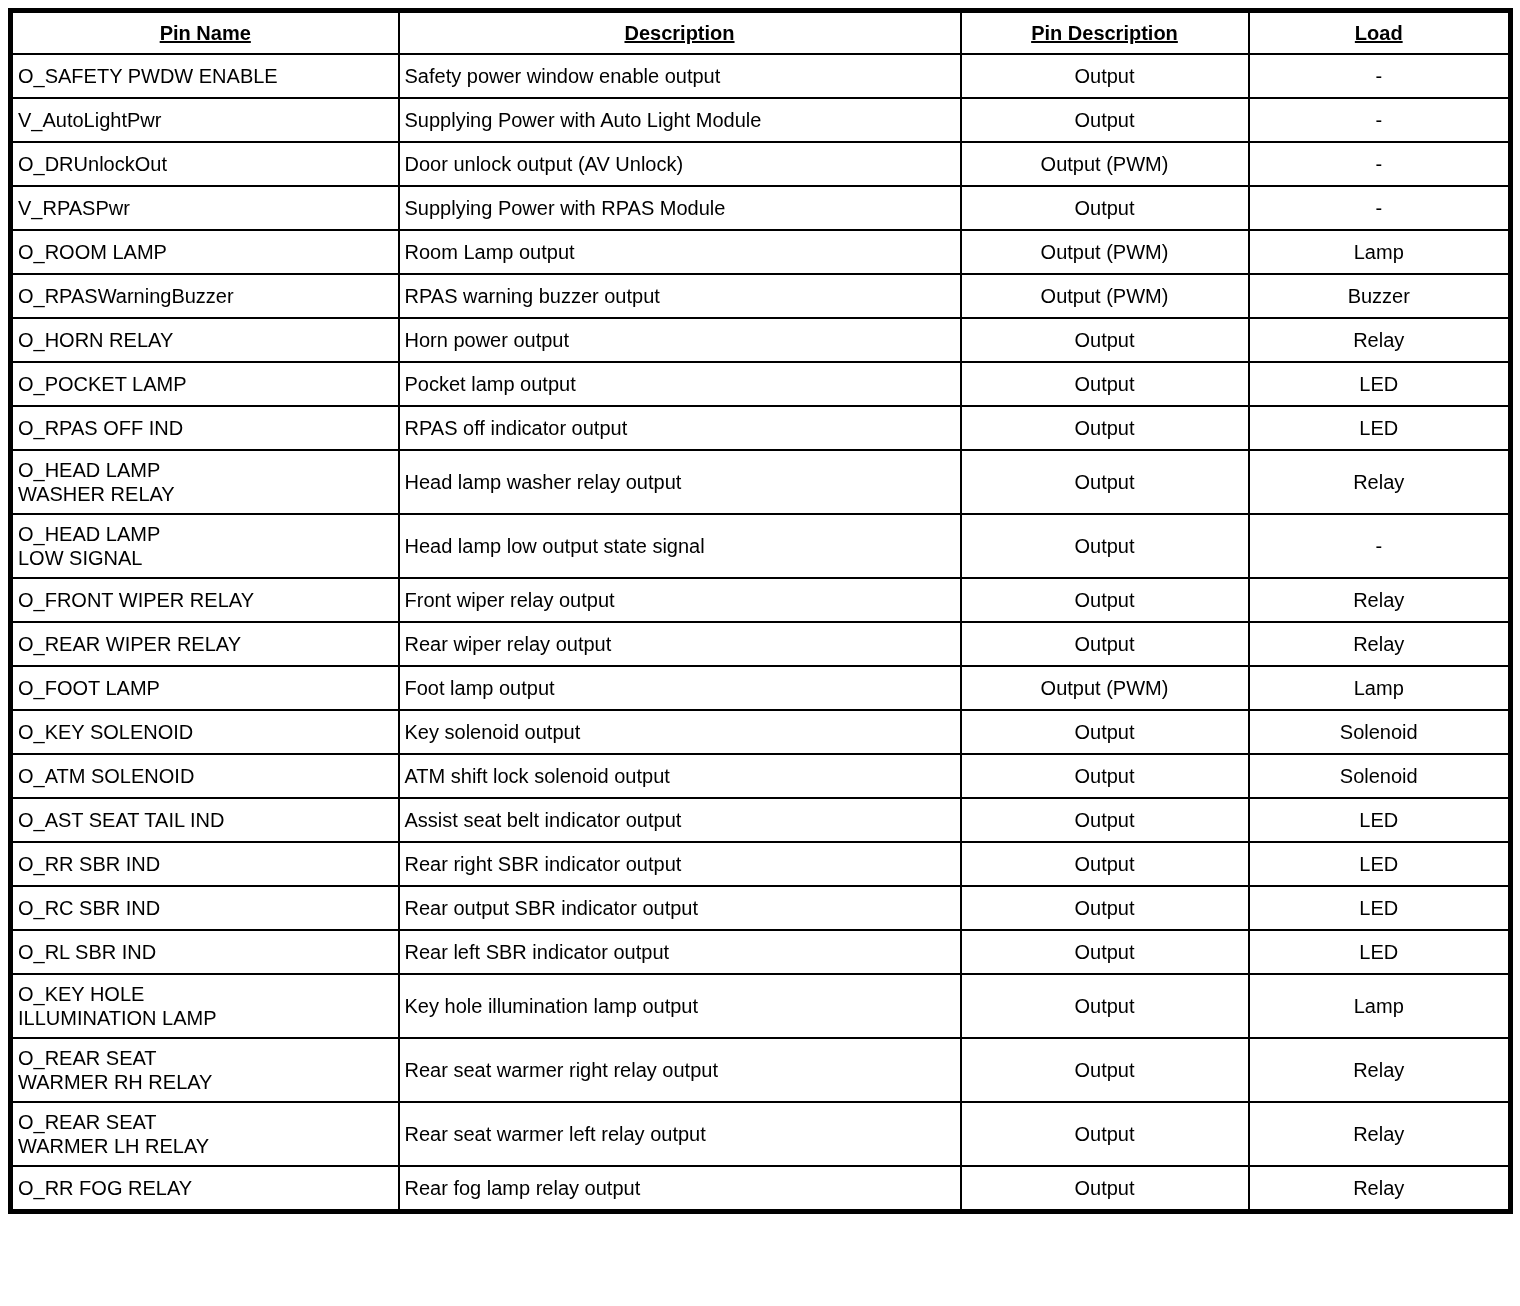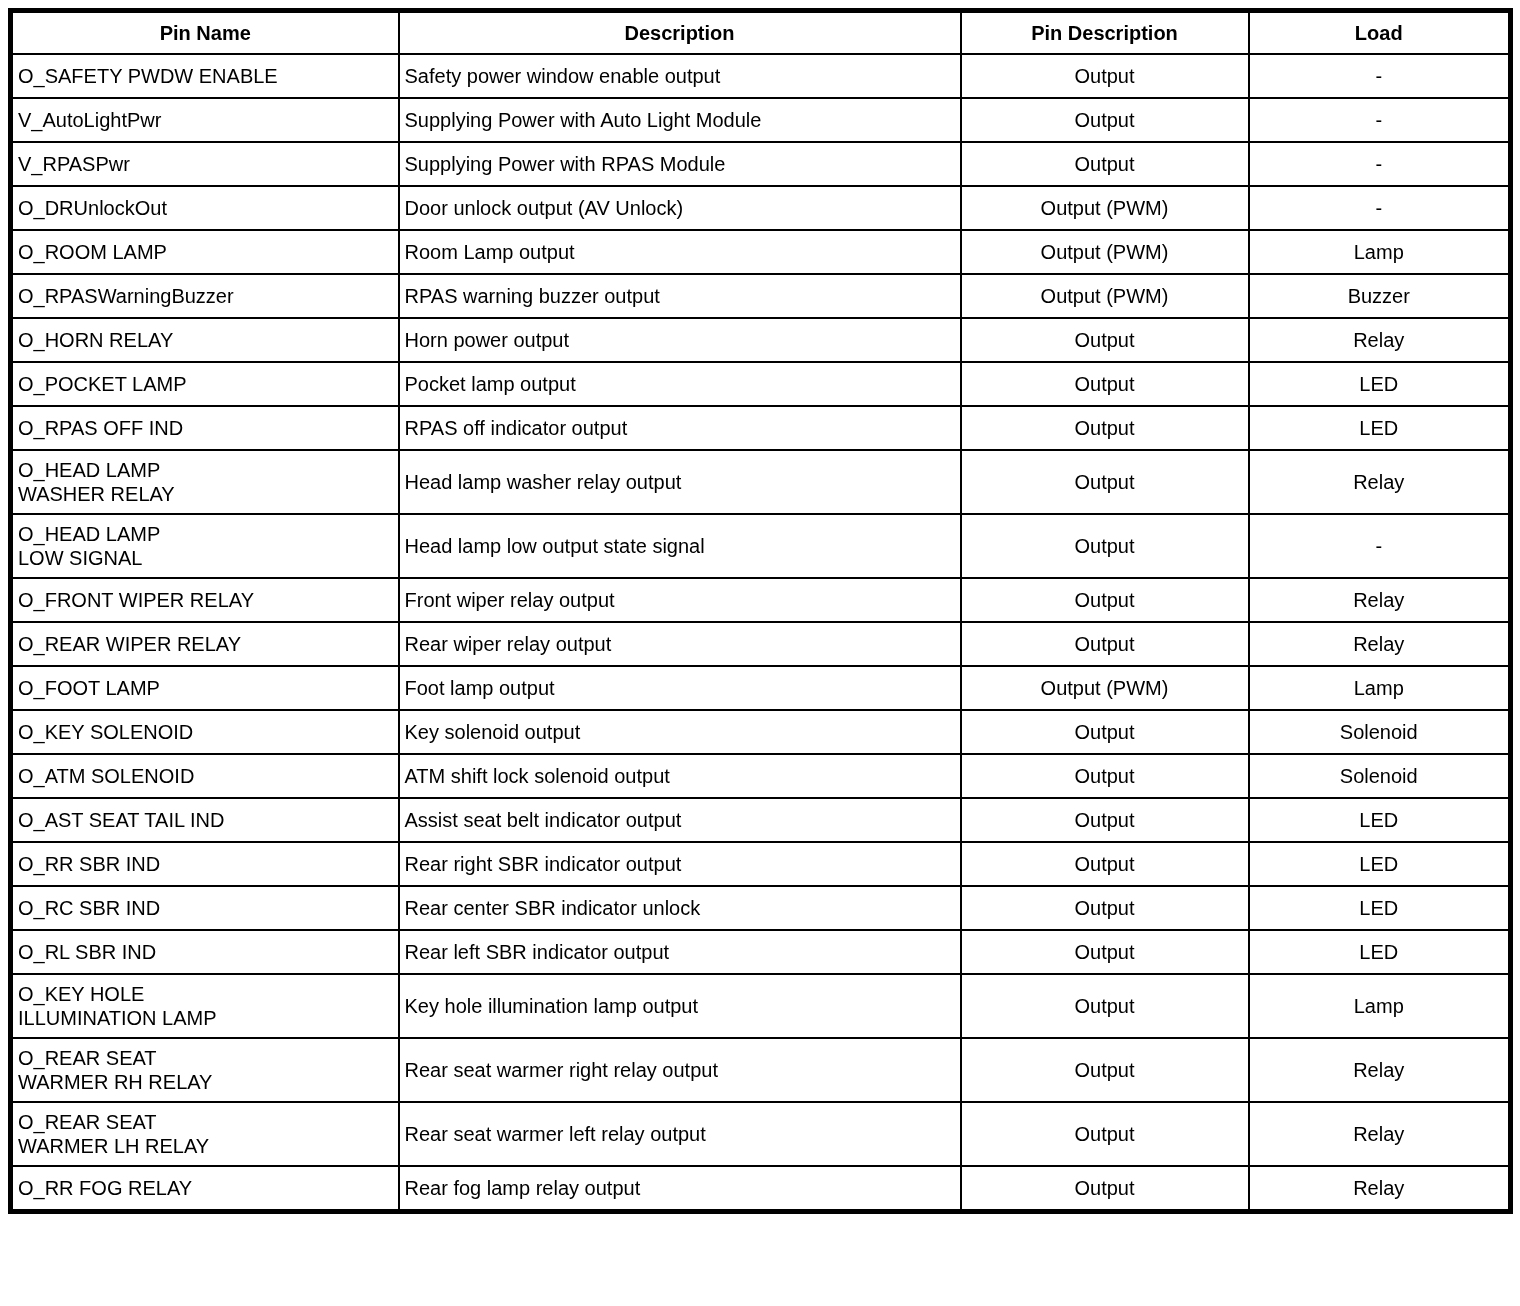--- a/index.html
+++ b/index.html
@@ -24,20 +24,21 @@
     border: 2px solid #000000;
     font-size: 20px;
     line-height: 24px;
     padding: 7px 5px;
     overflow: hidden;
   }
   table.pin-table th {
     font-weight: bold;
     text-align: center;
     height: 26px;
+    text-decoration: underline;
   }
   table.pin-table td {
     height: 28px; 
   }
   col.c-pin  { width: 388px; }
   col.c-desc { width: 562px; }
   col.c-pd   { width: 288px; }
   col.c-load { width: 262px; }
   td.cell-pin {
     text-align: left;
@@ -81,29 +82,29 @@
           <td class="cell-pd">Output</td>
           <td class="cell-load">-</td>
         </tr>
         <tr>
           <td class="cell-pin">V_AutoLightPwr</td>
           <td class="cell-desc">Supplying Power with Auto Light Module</td>
           <td class="cell-pd">Output</td>
           <td class="cell-load">-</td>
         </tr>
         <tr>
+          <td class="cell-pin">O_DRUnlockOut</td>
+          <td class="cell-desc">Door unlock output (AV Unlock)</td>
+          <td class="cell-pd">Output (PWM)</td>
+          <td class="cell-load">-</td>
+        </tr>
+        <tr>
           <td class="cell-pin">V_RPASPwr</td>
           <td class="cell-desc">Supplying Power with RPAS Module</td>
           <td class="cell-pd">Output</td>
-          <td class="cell-load">-</td>
-        </tr>
-        <tr>
-          <td class="cell-pin">O_DRUnlockOut</td>
-          <td class="cell-desc">Door unlock output (AV Unlock)</td>
-          <td class="cell-pd">Output (PWM)</td>
           <td class="cell-load">-</td>
         </tr>
         <tr>
           <td class="cell-pin">O_ROOM LAMP</td>
           <td class="cell-desc">Room Lamp output</td>
           <td class="cell-pd">Output (PWM)</td>
           <td class="cell-load">Lamp</td>
         </tr>
         <tr>
           <td class="cell-pin">O_RPASWarningBuzzer</td>
@@ -180,21 +181,21 @@
           <td class="cell-load">LED</td>
         </tr>
         <tr>
           <td class="cell-pin">O_RR SBR IND</td>
           <td class="cell-desc">Rear right SBR indicator output</td>
           <td class="cell-pd">Output</td>
           <td class="cell-load">LED</td>
         </tr>
         <tr>
           <td class="cell-pin">O_RC SBR IND</td>
-          <td class="cell-desc">Rear center SBR indicator unlock</td>
+          <td class="cell-desc">Rear output SBR indicator output</td>
           <td class="cell-pd">Output</td>
           <td class="cell-load">LED</td>
         </tr>
         <tr>
           <td class="cell-pin">O_RL SBR IND</td>
           <td class="cell-desc">Rear left SBR indicator output</td>
           <td class="cell-pd">Output</td>
           <td class="cell-load">LED</td>
         </tr>
         <tr>

